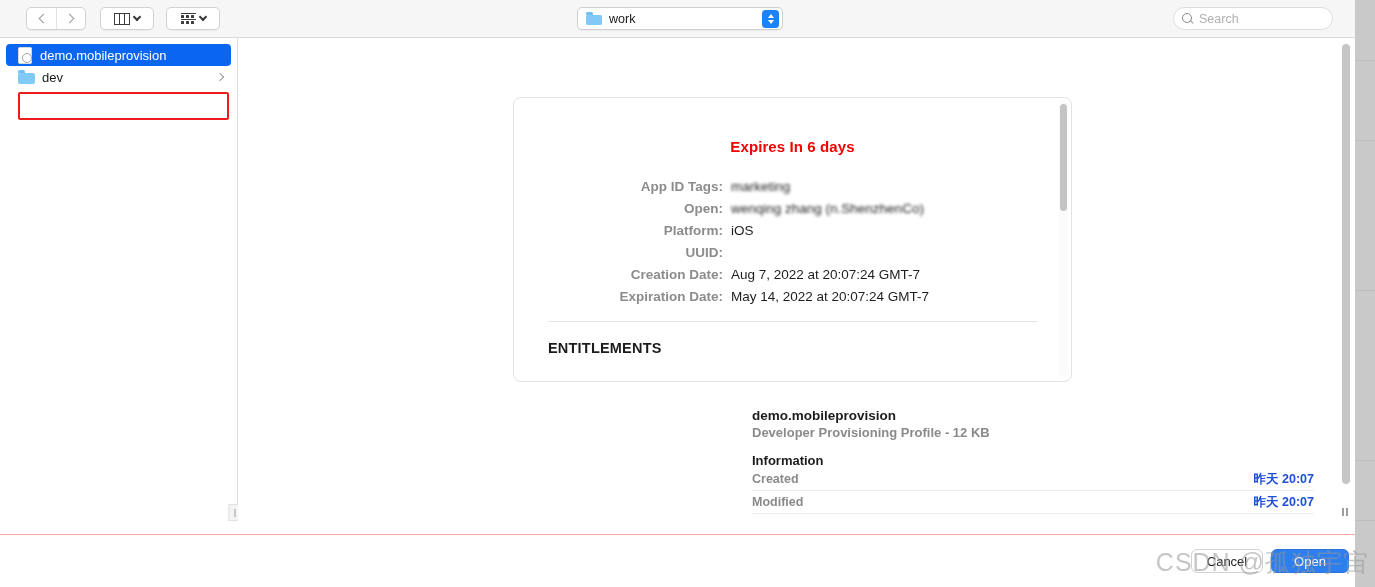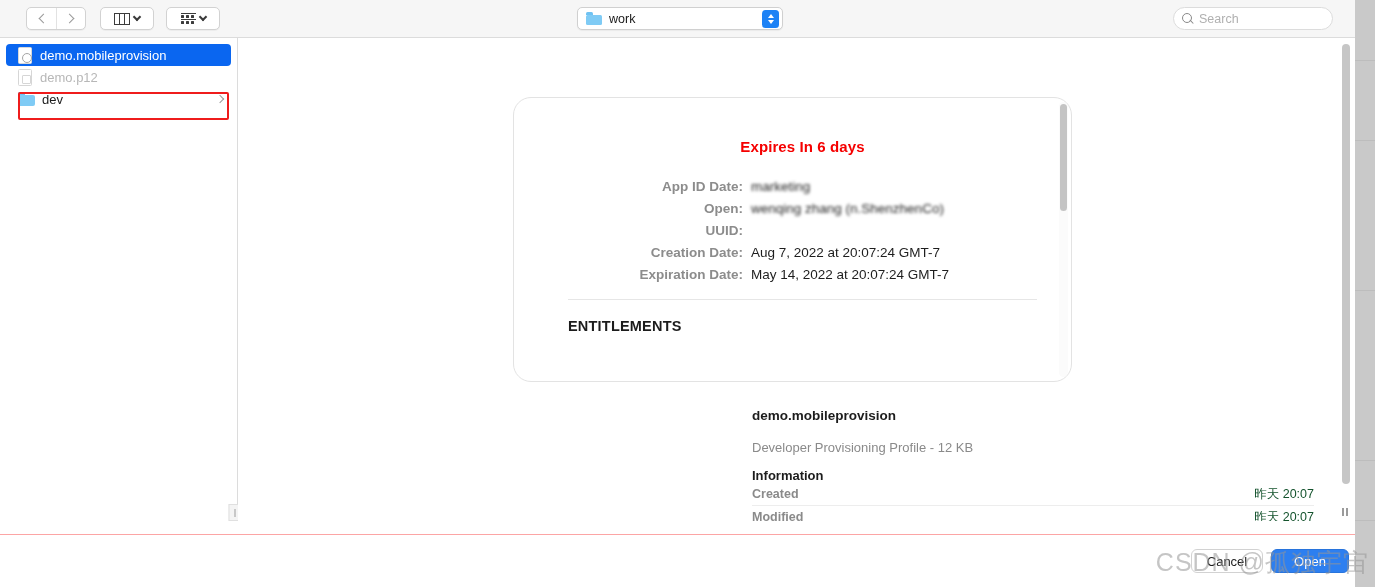--- a/index.html
+++ b/index.html
@@ -160,23 +160,22 @@
   }
   #sidebar-grip i { display: block; width: 1.3px; height: 8px; background: #9b9b9b; }
 
   
   #content { flex: 1; position: relative; overflow: hidden; background: #fff; }
   #content-scroll { position: absolute; inset: 0; padding: 0; }
 
   #preview-card {
     position: absolute; left: 275px; top: 59px;
     width: 559px; height: 285px;
-    background: #fff; border: 1px solid #e3e3e3; border-radius: 18px;
+    background: #fff; border: 1px solid #e3e3e3; border-radius: 8px;
     overflow: hidden;
-    padding-left: 20px;
   }
   #preview-inner { padding: 16px 34px 0 34px; }
   #profile-title {
     text-align: center; font-size: 15px; font-weight: bold; color: #2a2a2a;
     filter: blur(1.6px); letter-spacing: .3px; height: 19px;
     user-select: none;
   }
   #expiry-warning {
     text-align: center; font-size: 15px; font-weight: bold; color: #f50000;
     margin-top: 5px; letter-spacing: .1px;
@@ -199,29 +198,29 @@
     background: #fbfbfb; border-radius: 5px;
   }
   #preview-scrollthumb {
     position: absolute; left: 1px; top: 2px; width: 7px; height: 107px;
     background: #c4c4c4; border-radius: 4px;
   }
 
   
   #info-block { position: absolute; left: 514px; top: 370px; width: 562px; }
   #info-filename { font-size: 13.5px; font-weight: bold; color: #1c1c1c; }
-  #info-kind { font-size: 13px; color: #8a8a8a; margin-top: 17px; }
+  #info-kind { font-size: 13px; color: #8a8a8a; margin-top: 2px; font-weight: bold; }
   #info-section-title { font-size: 13px; font-weight: bold; color: #1c1c1c; margin-top: 13px; }
   .info-row {
     display: flex; justify-content: space-between; align-items: center;
     height: 23px; border-bottom: 1px solid #ededed;
     font-size: 12.5px;
   }
   .info-row .k { color: #8a8a8a; font-weight: bold; }
-  .info-row .v { color: #14532d; font-weight: normal; }
+  .info-row .v { color: #1d4ed8; font-weight: bold; }
   #tags-title { font-size: 13px; font-weight: bold; color: #1c1c1c; margin-top: 16px; }
 
   
   #content-scrollbar {
     position: absolute; right: 4px; top: 6px; bottom: 22px; width: 10px;
   }
   #content-scrollthumb {
     position: absolute; left: 1px; top: 0; width: 8px; height: 440px;
     background: #c6c6c6; border-radius: 4px;
   }
@@ -330,24 +329,20 @@
 
   <div id="body">
 
     <div id="sidebar">
 
       <div class="file-row selected">
         <span class="doc-ico"></span>
         <span>demo.mobileprovision</span>
       </div>
 
-      <div class="file-row dimmed">
-        <span class="doc-ico"></span>
-        <span>demo.p12</span>
-      </div>
 
       <div class="file-row">
         <span class="folder-row-ico"></span>
         <span>dev</span>
         <span class="disclosure"></span>
       </div>
 
       <div id="selection-annotation"></div>
 
       <div id="sidebar-grip">
@@ -359,26 +354,30 @@
     <div id="content">
       <div id="content-scroll">
 
         <div id="preview-card">
           <div id="preview-inner">
             <div id="profile-title"></div>
             <div id="expiry-warning">Expires In 6 days</div>
 
             <div id="detail-table">
               <div class="detail-row">
-                <span class="detail-label">App ID Date:</span>
+                <span class="detail-label">App ID Tags:</span>
                 <span class="detail-value redacted">marketing</span>
               </div>
               <div class="detail-row">
                 <span class="detail-label">Open:</span>
                 <span class="detail-value redacted">wenqing zhang (n.ShenzhenCo)</span>
+              </div>
+              <div class="detail-row">
+                <span class="detail-label">Platform:</span>
+                <span class="detail-value">iOS</span>
               </div>
               <div class="detail-row">
                 <span class="detail-label">UUID:</span>
               </div>
               <div class="detail-row">
                 <span class="detail-label">Creation Date:</span>
                 <span class="detail-value">Aug 7, 2022 at 20:07:24 GMT-7</span>
               </div>
               <div class="detail-row">
                 <span class="detail-label">Expiration Date:</span>

